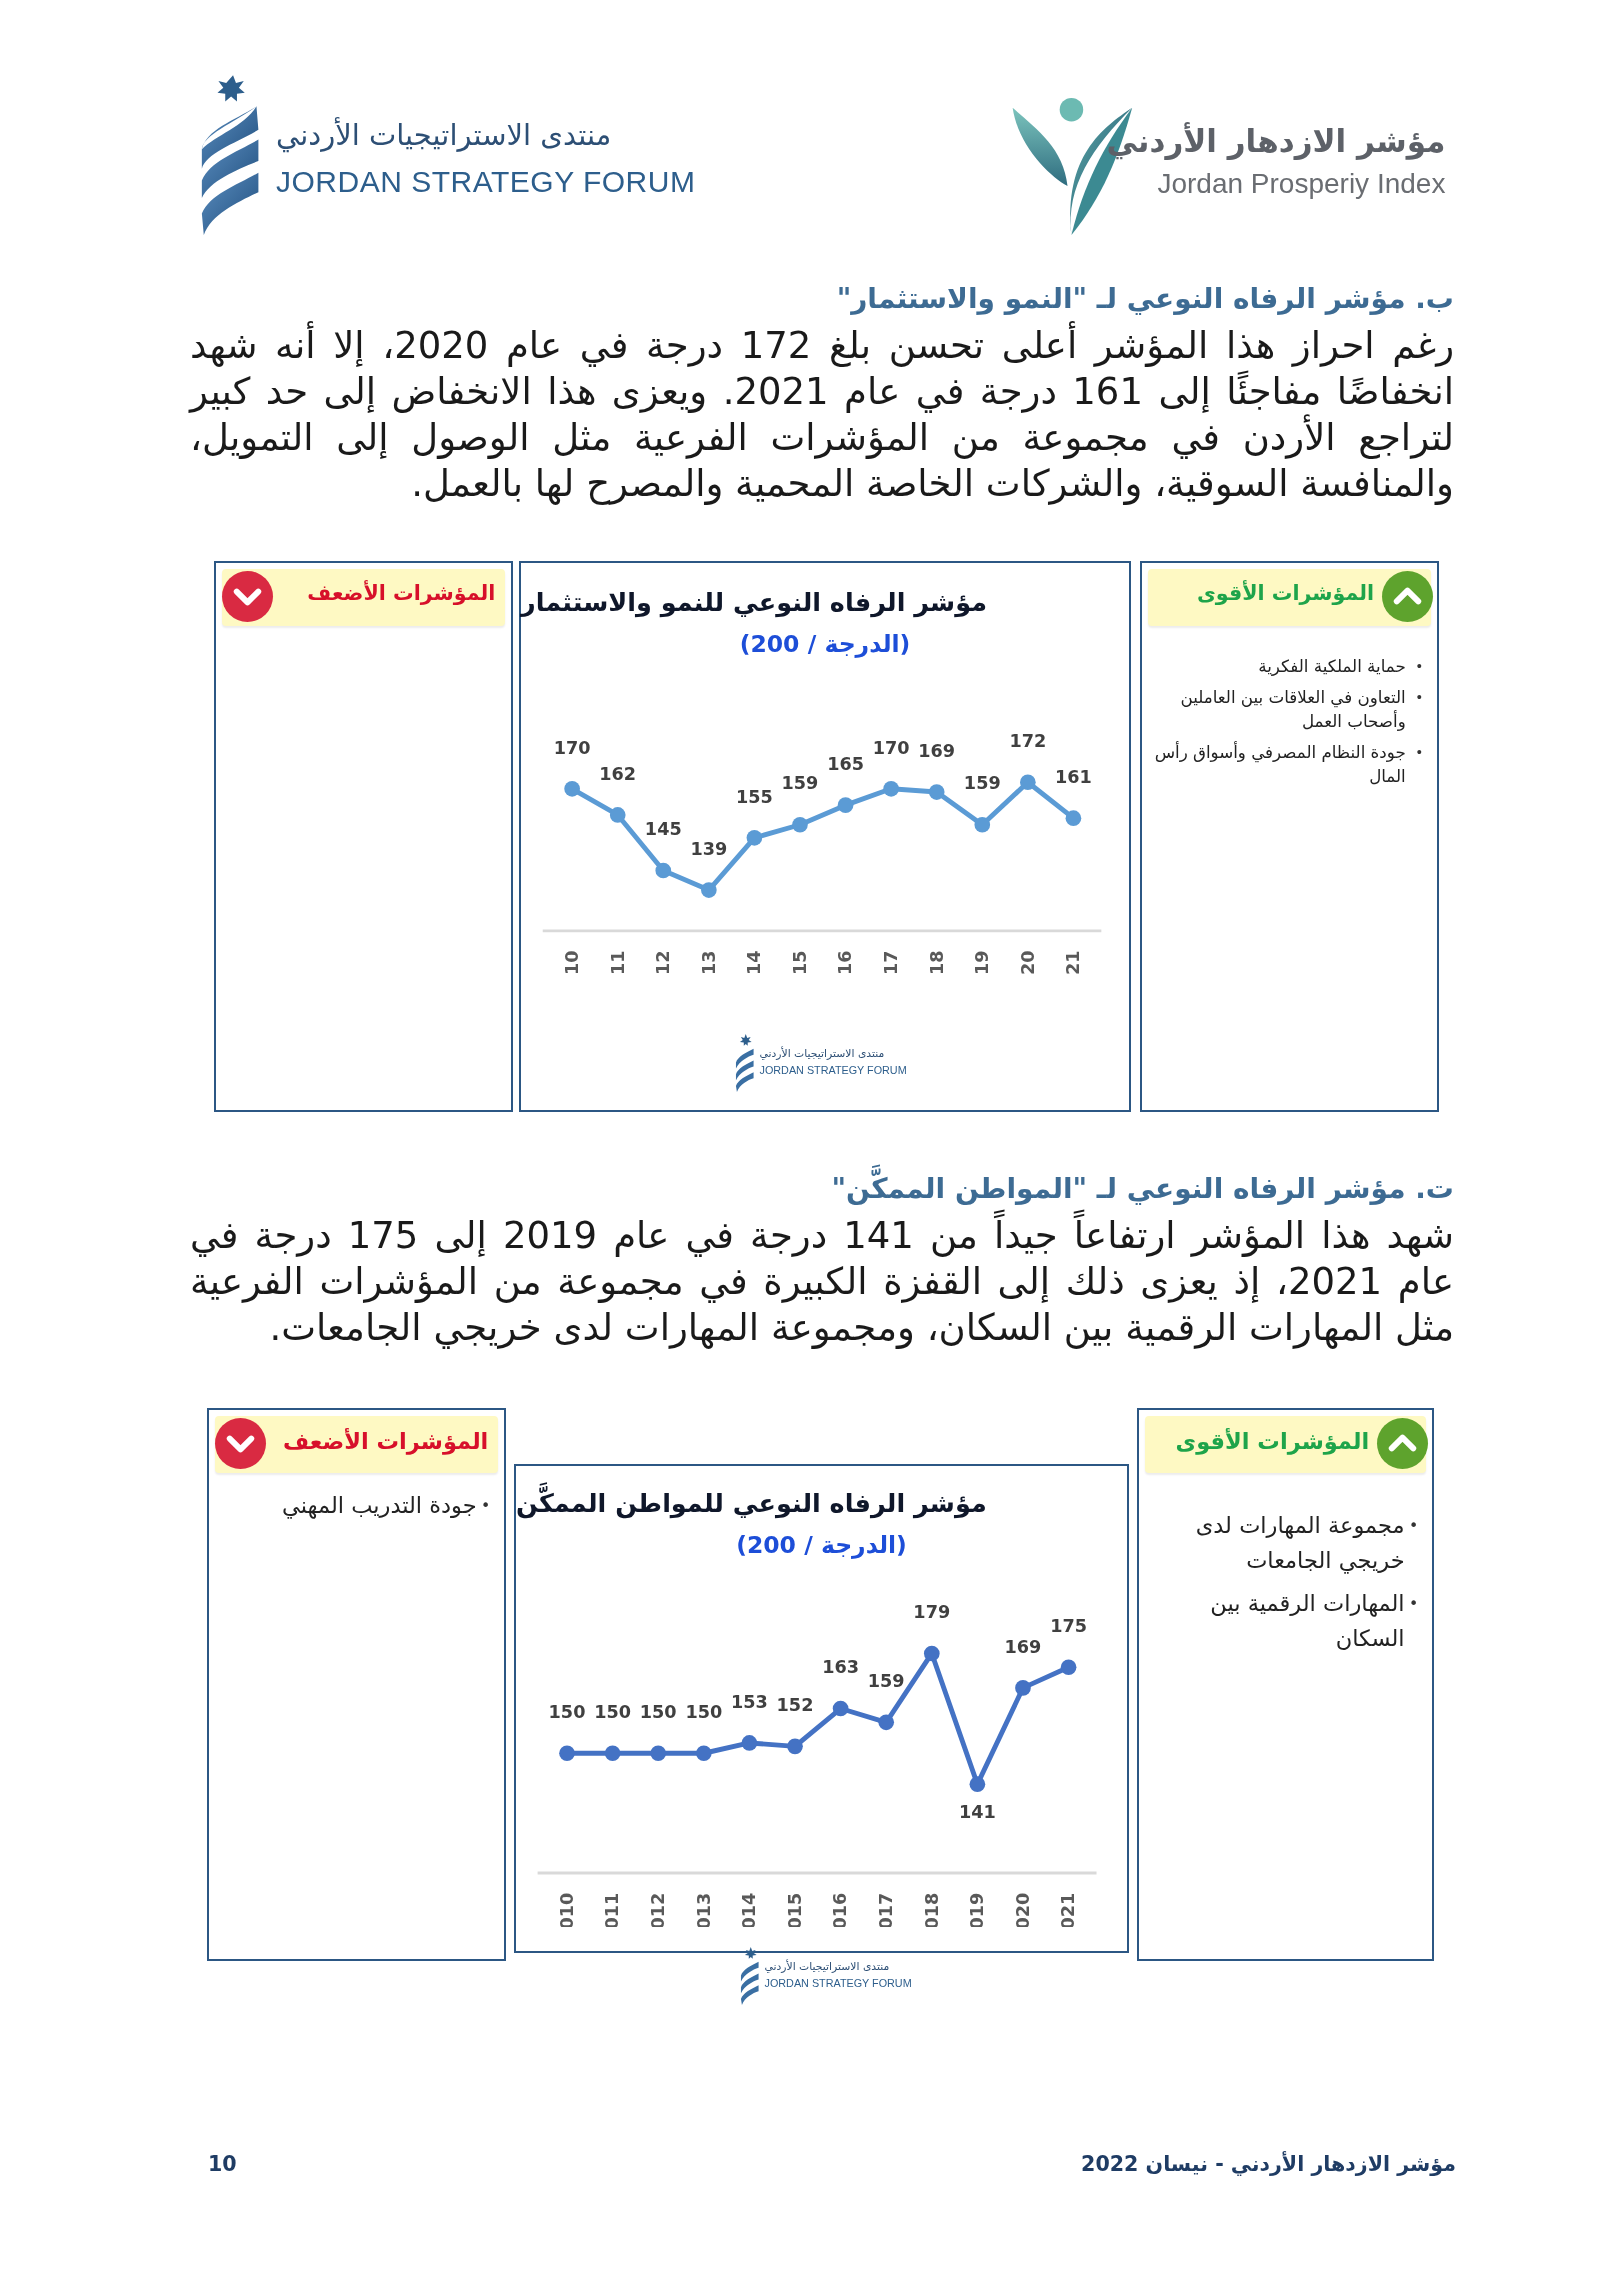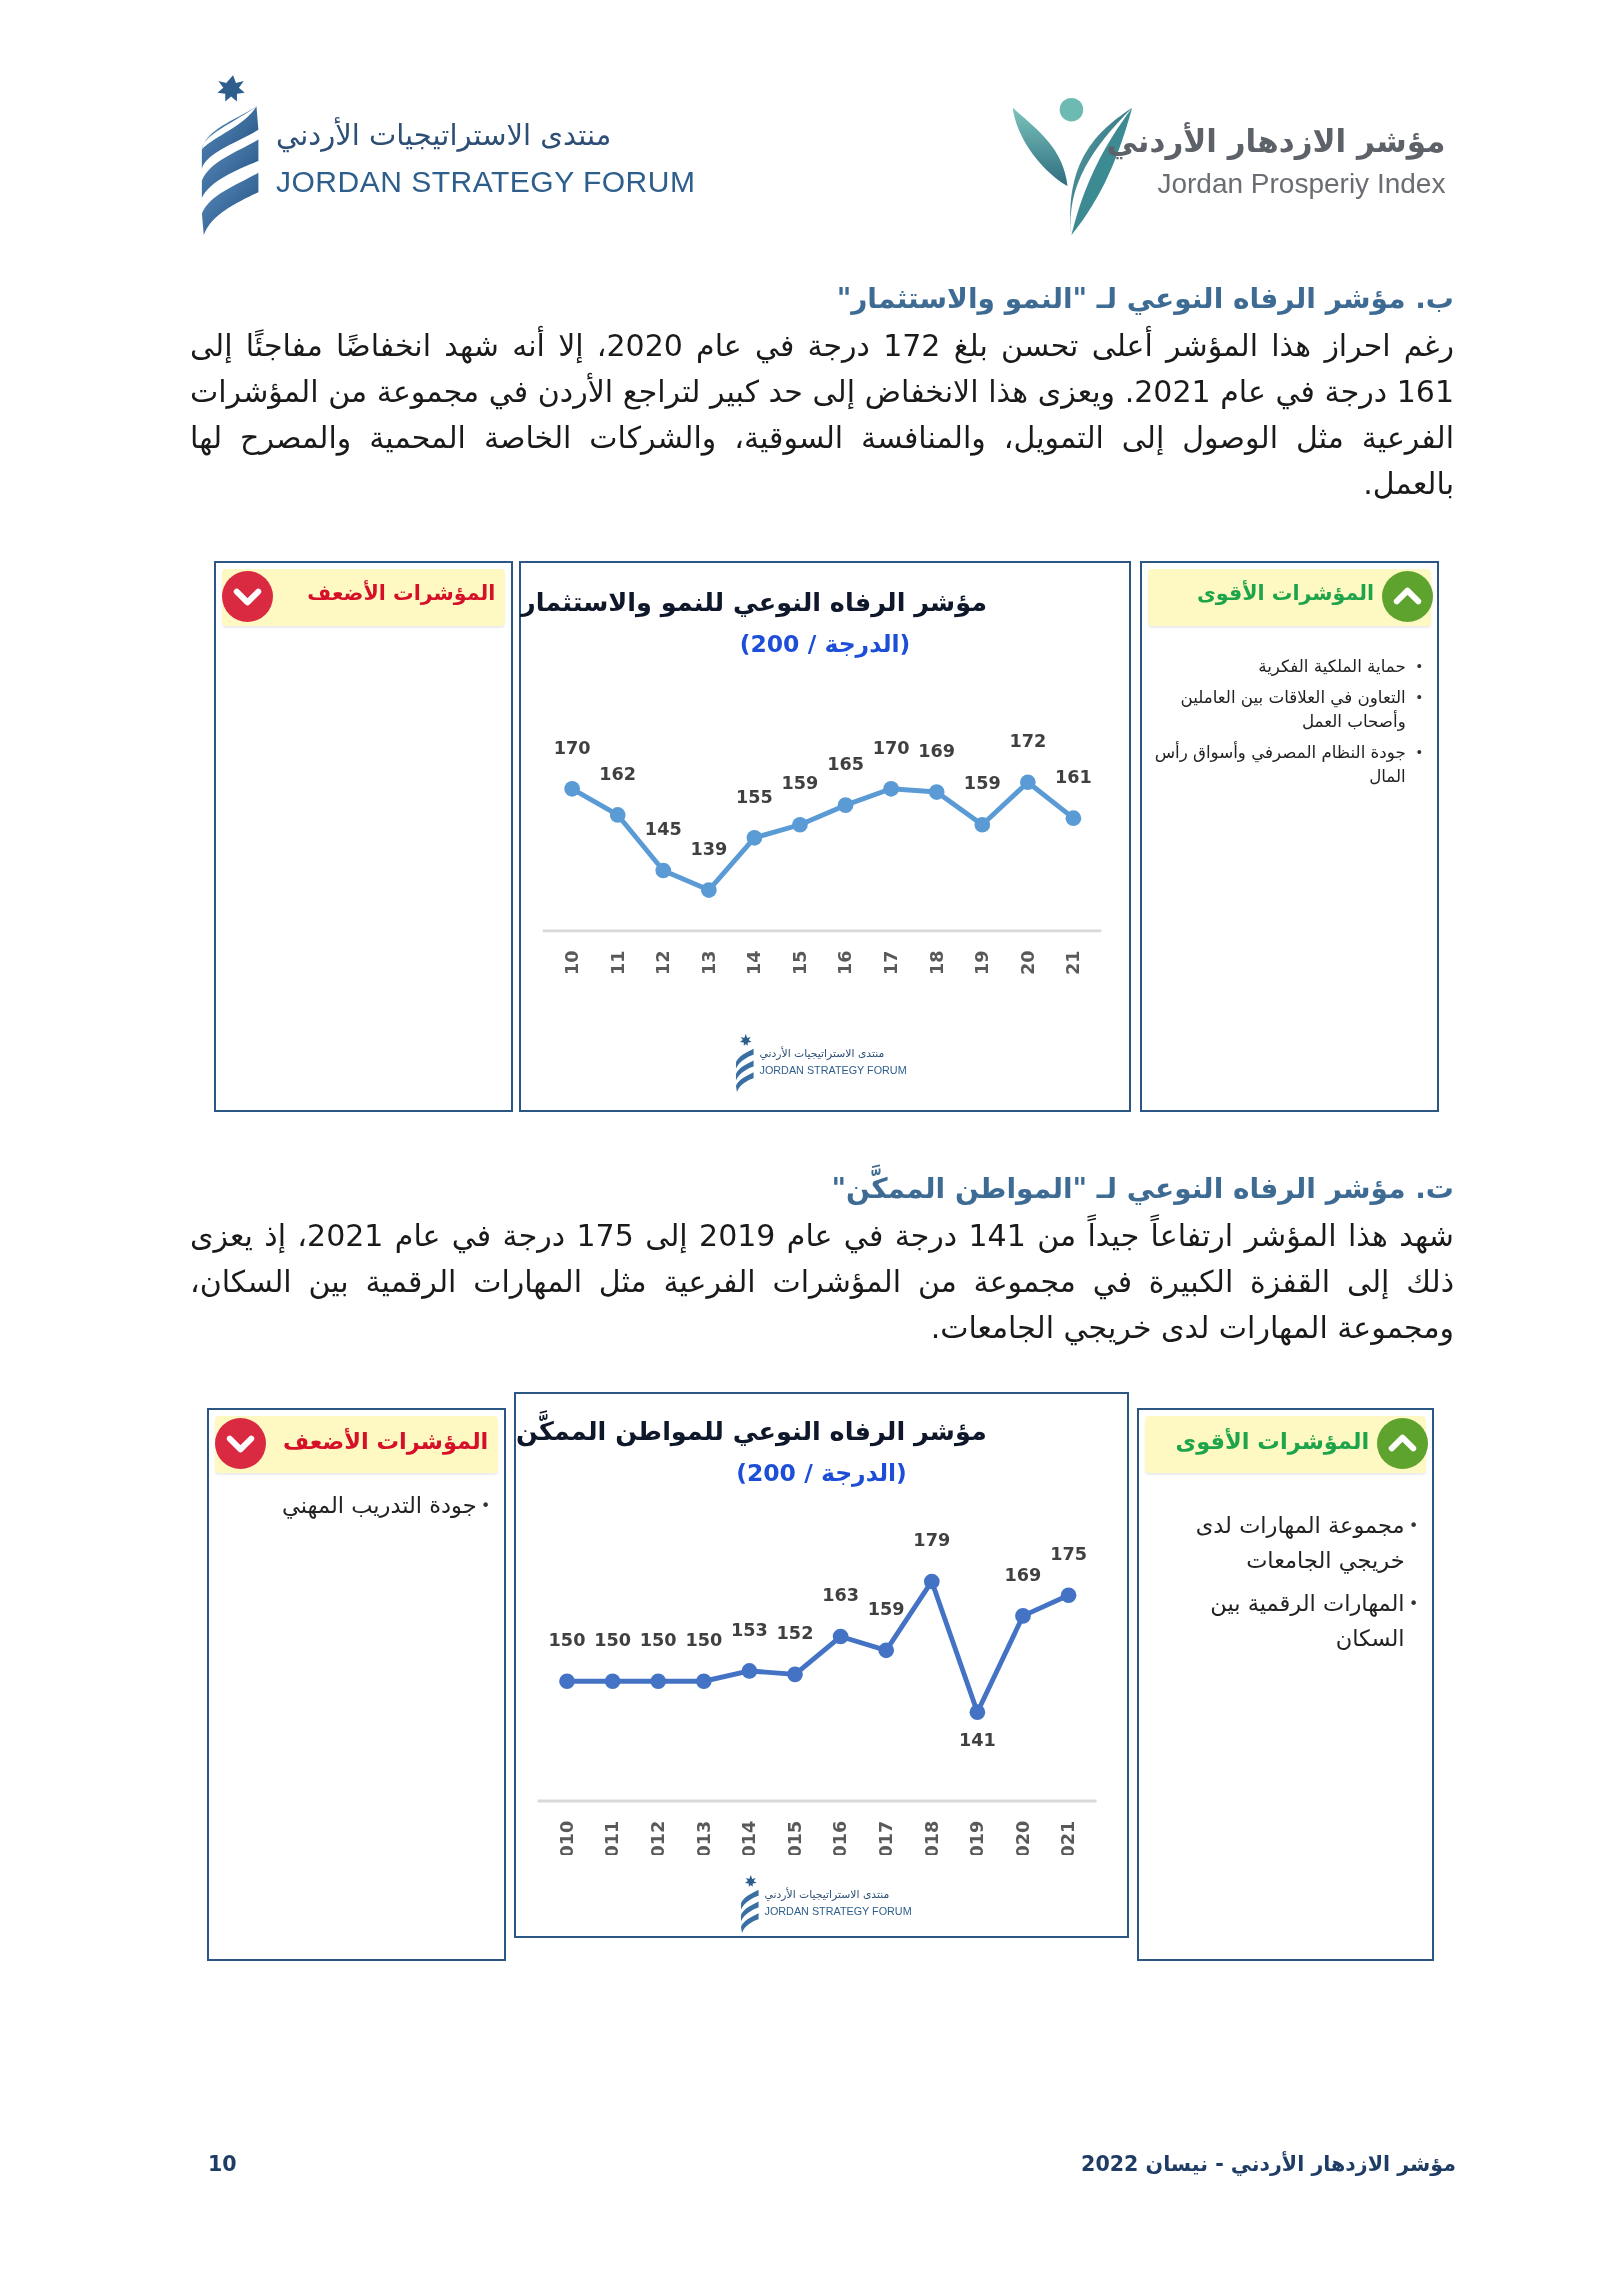--- a/index.html
+++ b/index.html
@@ -10,21 +10,21 @@
   
   .jsf-logo { left: 196px; top: 71px; width: 461px; height: 176px; }
   .jsf-logo .ar { position: absolute; left: 80px; top: 47px; font-size: 29px; color: #2d4f75; direction: rtl; white-space: nowrap; }
   .jsf-logo .en { position: absolute; left: 80px; top: 94px; font-size: 30px; color: #2d5e8c; letter-spacing: 0.5px; white-space: nowrap; font-family: "Liberation Sans", sans-serif; }
   .jpi-logo { left: 995px; top: 88px; width: 470px; height: 157px; }
   .jpi-logo .ar { position: absolute; right: 19.6px; top: 35px; font-size: 31px; font-weight: bold; color: #5d6168; direction: rtl; white-space: nowrap; }
   .jpi-logo .en { position: absolute; right: 19.6px; top: 80px; font-size: 28px; color: #6a6d72; white-space: nowrap; font-family: "Liberation Sans", sans-serif; }
 
   
   .heading { right: 167px; direction: rtl; font-size: 28px; font-weight: bold; color: #3d6b93; white-space: nowrap; }
-  .para { right: 167px; width: 1264px; direction: rtl; text-align: justify; text-align-last: right; font-size: 30px; line-height: 46px; color: #1a1a1a; }
+  .para { right: 167px; width: 1264px; direction: rtl; text-align: justify; text-align-last: right; font-size: 37px; line-height: 46px; color: #1a1a1a; }
 
   
   .box { position: absolute; border: 2.9px solid #2c5784; background: #fff; box-sizing: border-box; }
   .side-head { position: absolute; left: 5.9px; right: 5.9px; top: 5.9px; height: 57px; background: #fef9c3; border-radius: 3.9px;
                box-shadow: 0 2px 2px rgba(0,0,0,0.08); }
   .side-title { position: absolute; top: 11.8px; font-size: 20.6px; font-weight: bold; direction: rtl; white-space: nowrap; }
   .weak .side-title { color: #d7102a; right: 9.8px; }
   .strong .side-title { color: #1ea44a; right: 57px; }
   .badge { position: absolute; top: 2px; width: 51px; height: 51px; border-radius: 50%; }
   .weak .badge { left: 0px; background: #d92a42; }
@@ -184,21 +184,21 @@
           <polyline points="15,21 26,32 37,21" fill="none" stroke="#fff" stroke-width="6" stroke-linecap="round" stroke-linejoin="round"></polyline>
         </svg>
     </div>
     <div class="side-title" style="font-size:22.5px">المؤشرات الأضعف</div>
   </div>
   <ul class="bullets big" style="top:78px">
     <li>جودة التدريب المهني</li>
   </ul>
 </div>
 
-<div class="box" style="left:514px;top:1392px;width:615px;height:546px">
+<div class="box" style="left:514px;top:1464px;width:615px;height:489px">
   <div class="chart-title" style="top:21.6px">مؤشر الرفاه النوعي للمواطن الممكَّن</div>
   <div class="chart-sub" style="top:65px">(الدرجة / 200)</div>
   <svg id="chart1" class="chart-svg" width="609" height="353" style="position:absolute;left:0;top:108px" viewBox="0 0 621 360">
       <line x1="22" x2="592" y1="305" y2="305" stroke="#d9d9d9" stroke-width="3"></line>
       <polyline points="52,182.80701754385967 98.5,182.80701754385967 145,182.80701754385967 191.5,182.80701754385967 238,172.28070175438597 284.5,175.78947368421052 331,137.19298245614033 377.5,151.22807017543857 424,81.05263157894737 470.5,214.3859649122807 517,116.14035087719299 563.5,95.08771929824562" fill="none" stroke="#4472c4" stroke-width="5" stroke-linejoin="round"></polyline>
       <circle cx="52" cy="182.80701754385967" r="8" fill="#4472c4"></circle>
       <text x="52" y="146.80701754385967" text-anchor="middle" font-size="18" font-weight="bold" fill="#404040">150</text>
       <circle cx="98.5" cy="182.80701754385967" r="8" fill="#4472c4"></circle>
       <text x="98.5" y="146.80701754385967" text-anchor="middle" font-size="18" font-weight="bold" fill="#404040">150</text>
       <circle cx="145" cy="182.80701754385967" r="8" fill="#4472c4"></circle>

